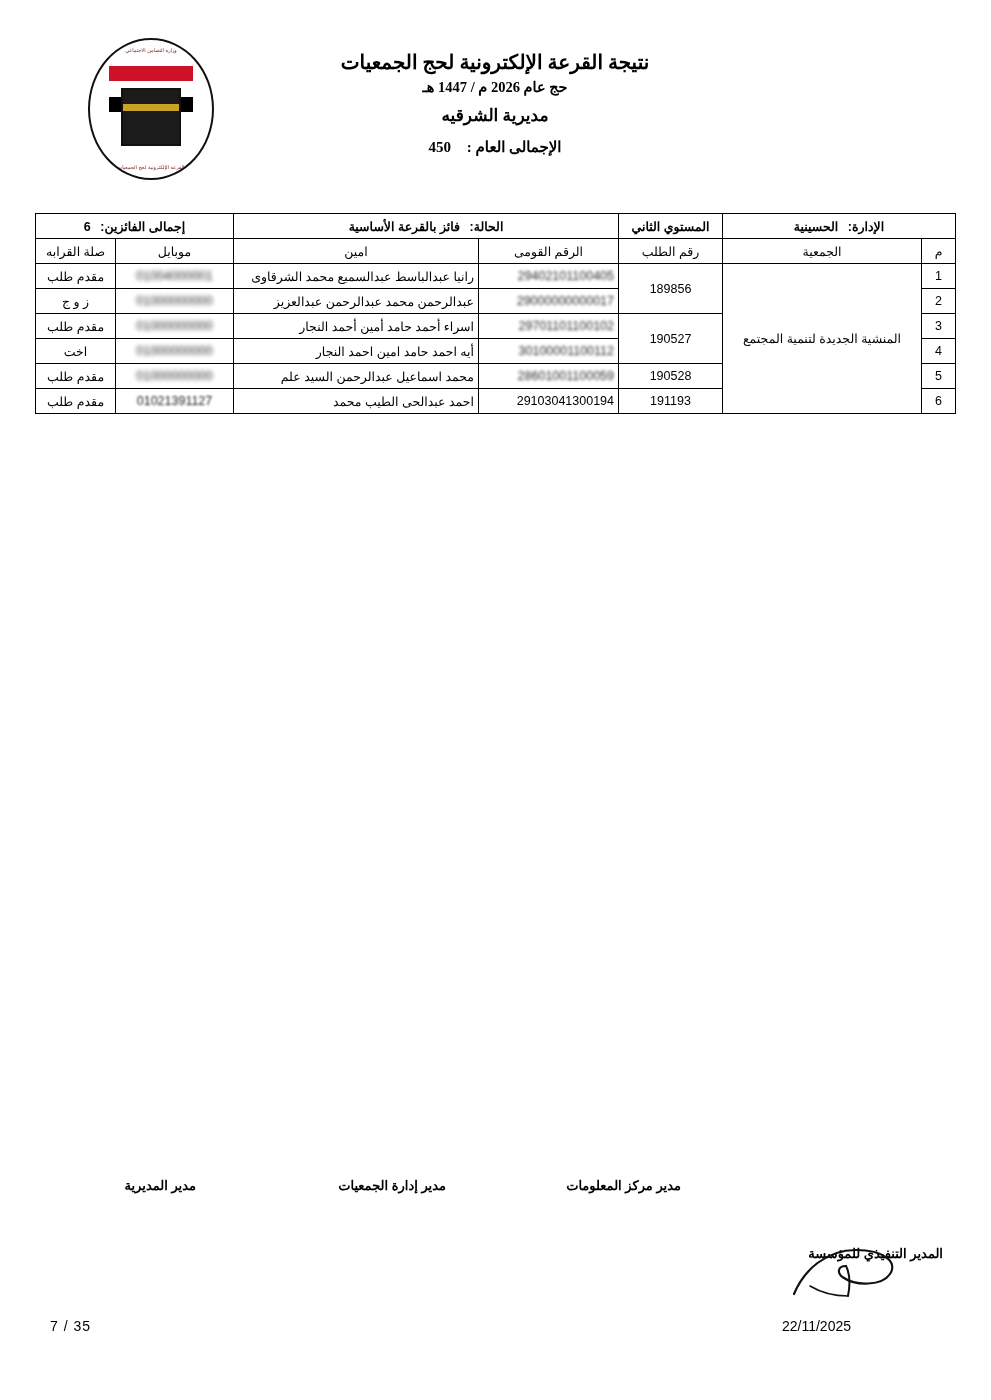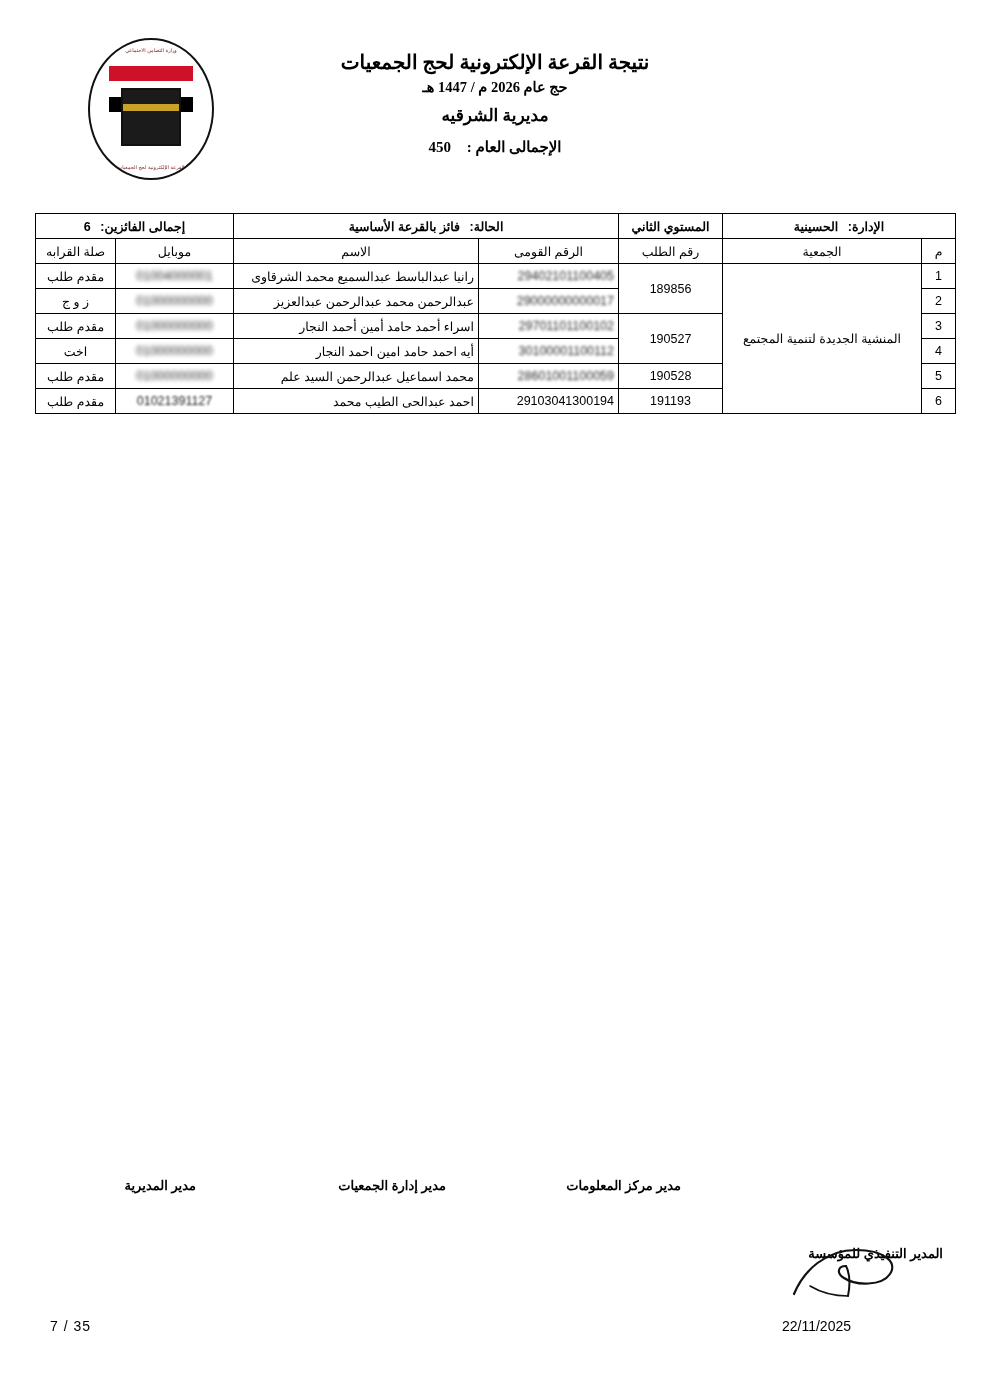--- a/index.html
+++ b/index.html
@@ -340,21 +340,21 @@
         <span class="lbl">إجمالى الفائزين:</span>
         <span class="val">6</span>
       </td>
     </tr>
 
     <tr>
       <td class="col-head">م</td>
       <td class="col-head">الجمعية</td>
       <td class="col-head">رقم الطلب</td>
       <td class="col-head">الرقم القومى</td>
-      <td class="col-head">الاسم</td>
+      <td class="col-head">امين</td>
       <td class="col-head">موبايل</td>
       <td class="col-head">صلة القرابه</td>
     </tr>
 
     <tr>
       <td class="num-col">1</td>
       <td class="assoc-col" rowspan="6">المنشية الجديدة لتنمية المجتمع</td>
       <td class="req-col" rowspan="2">189856</td>
       <td class="nid-col"><span class="nid-blur">29402101100405</span></td>
       <td class="name-col">رانيا عبدالباسط عبدالسميع محمد الشرقاوى</td>

